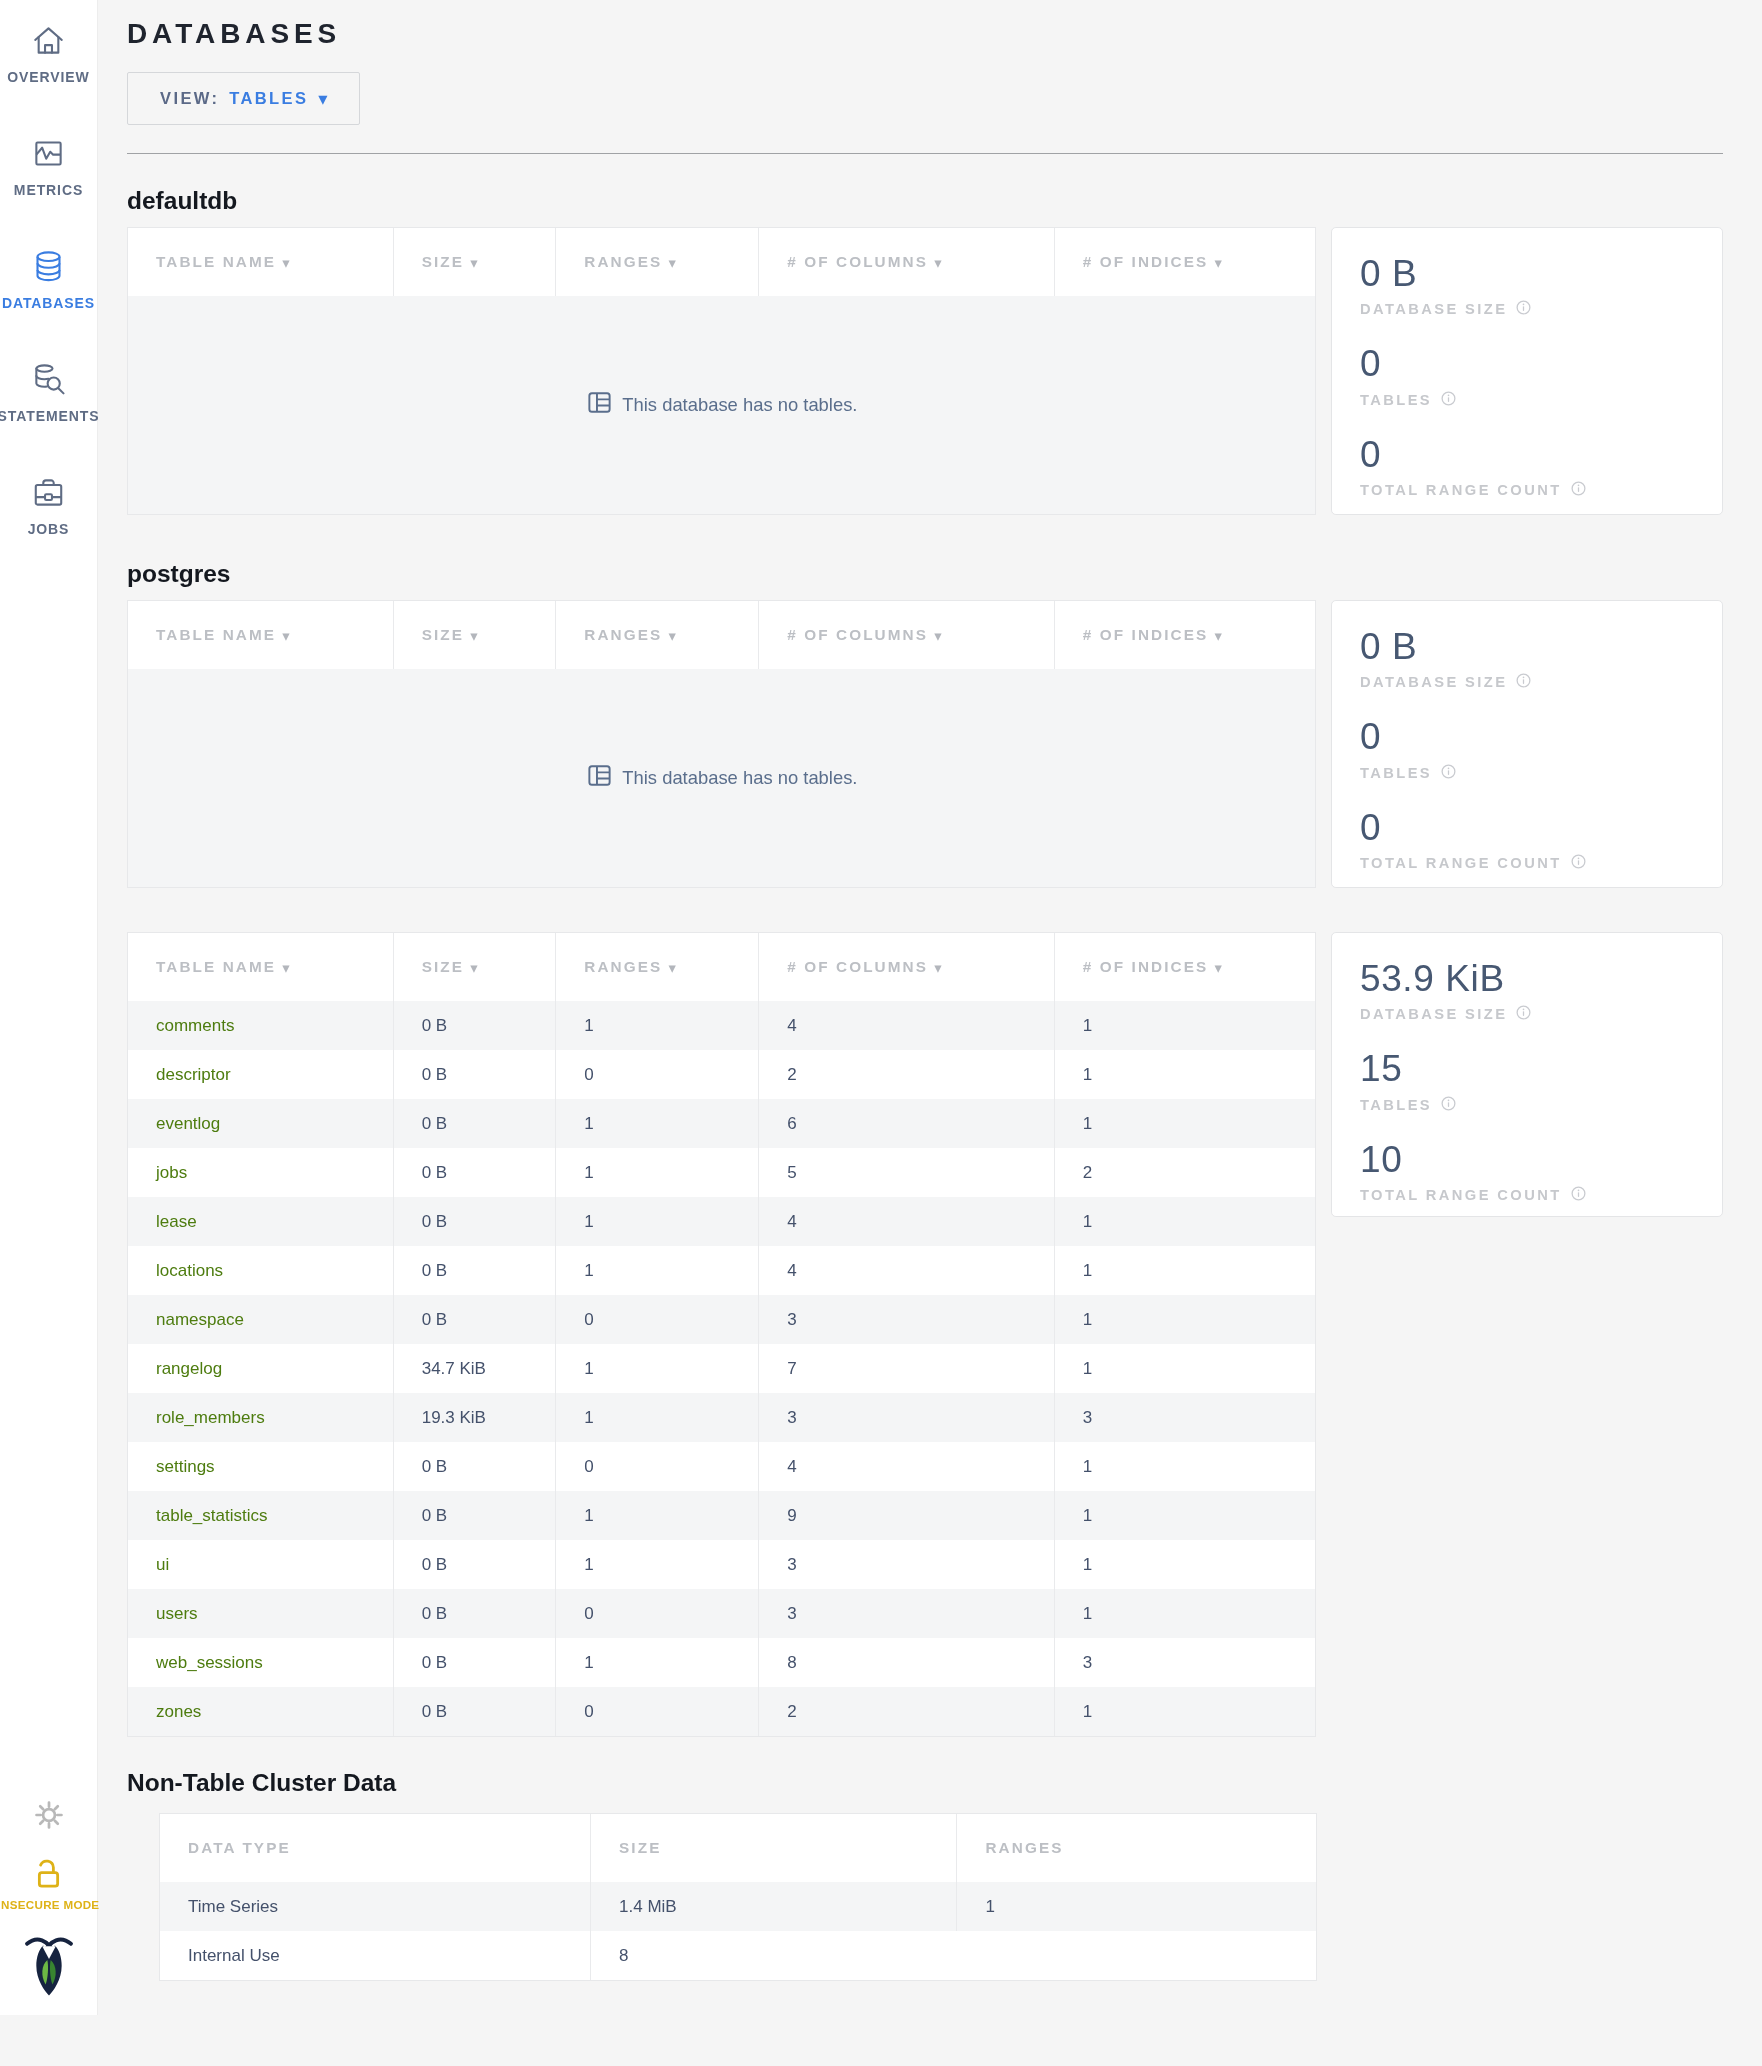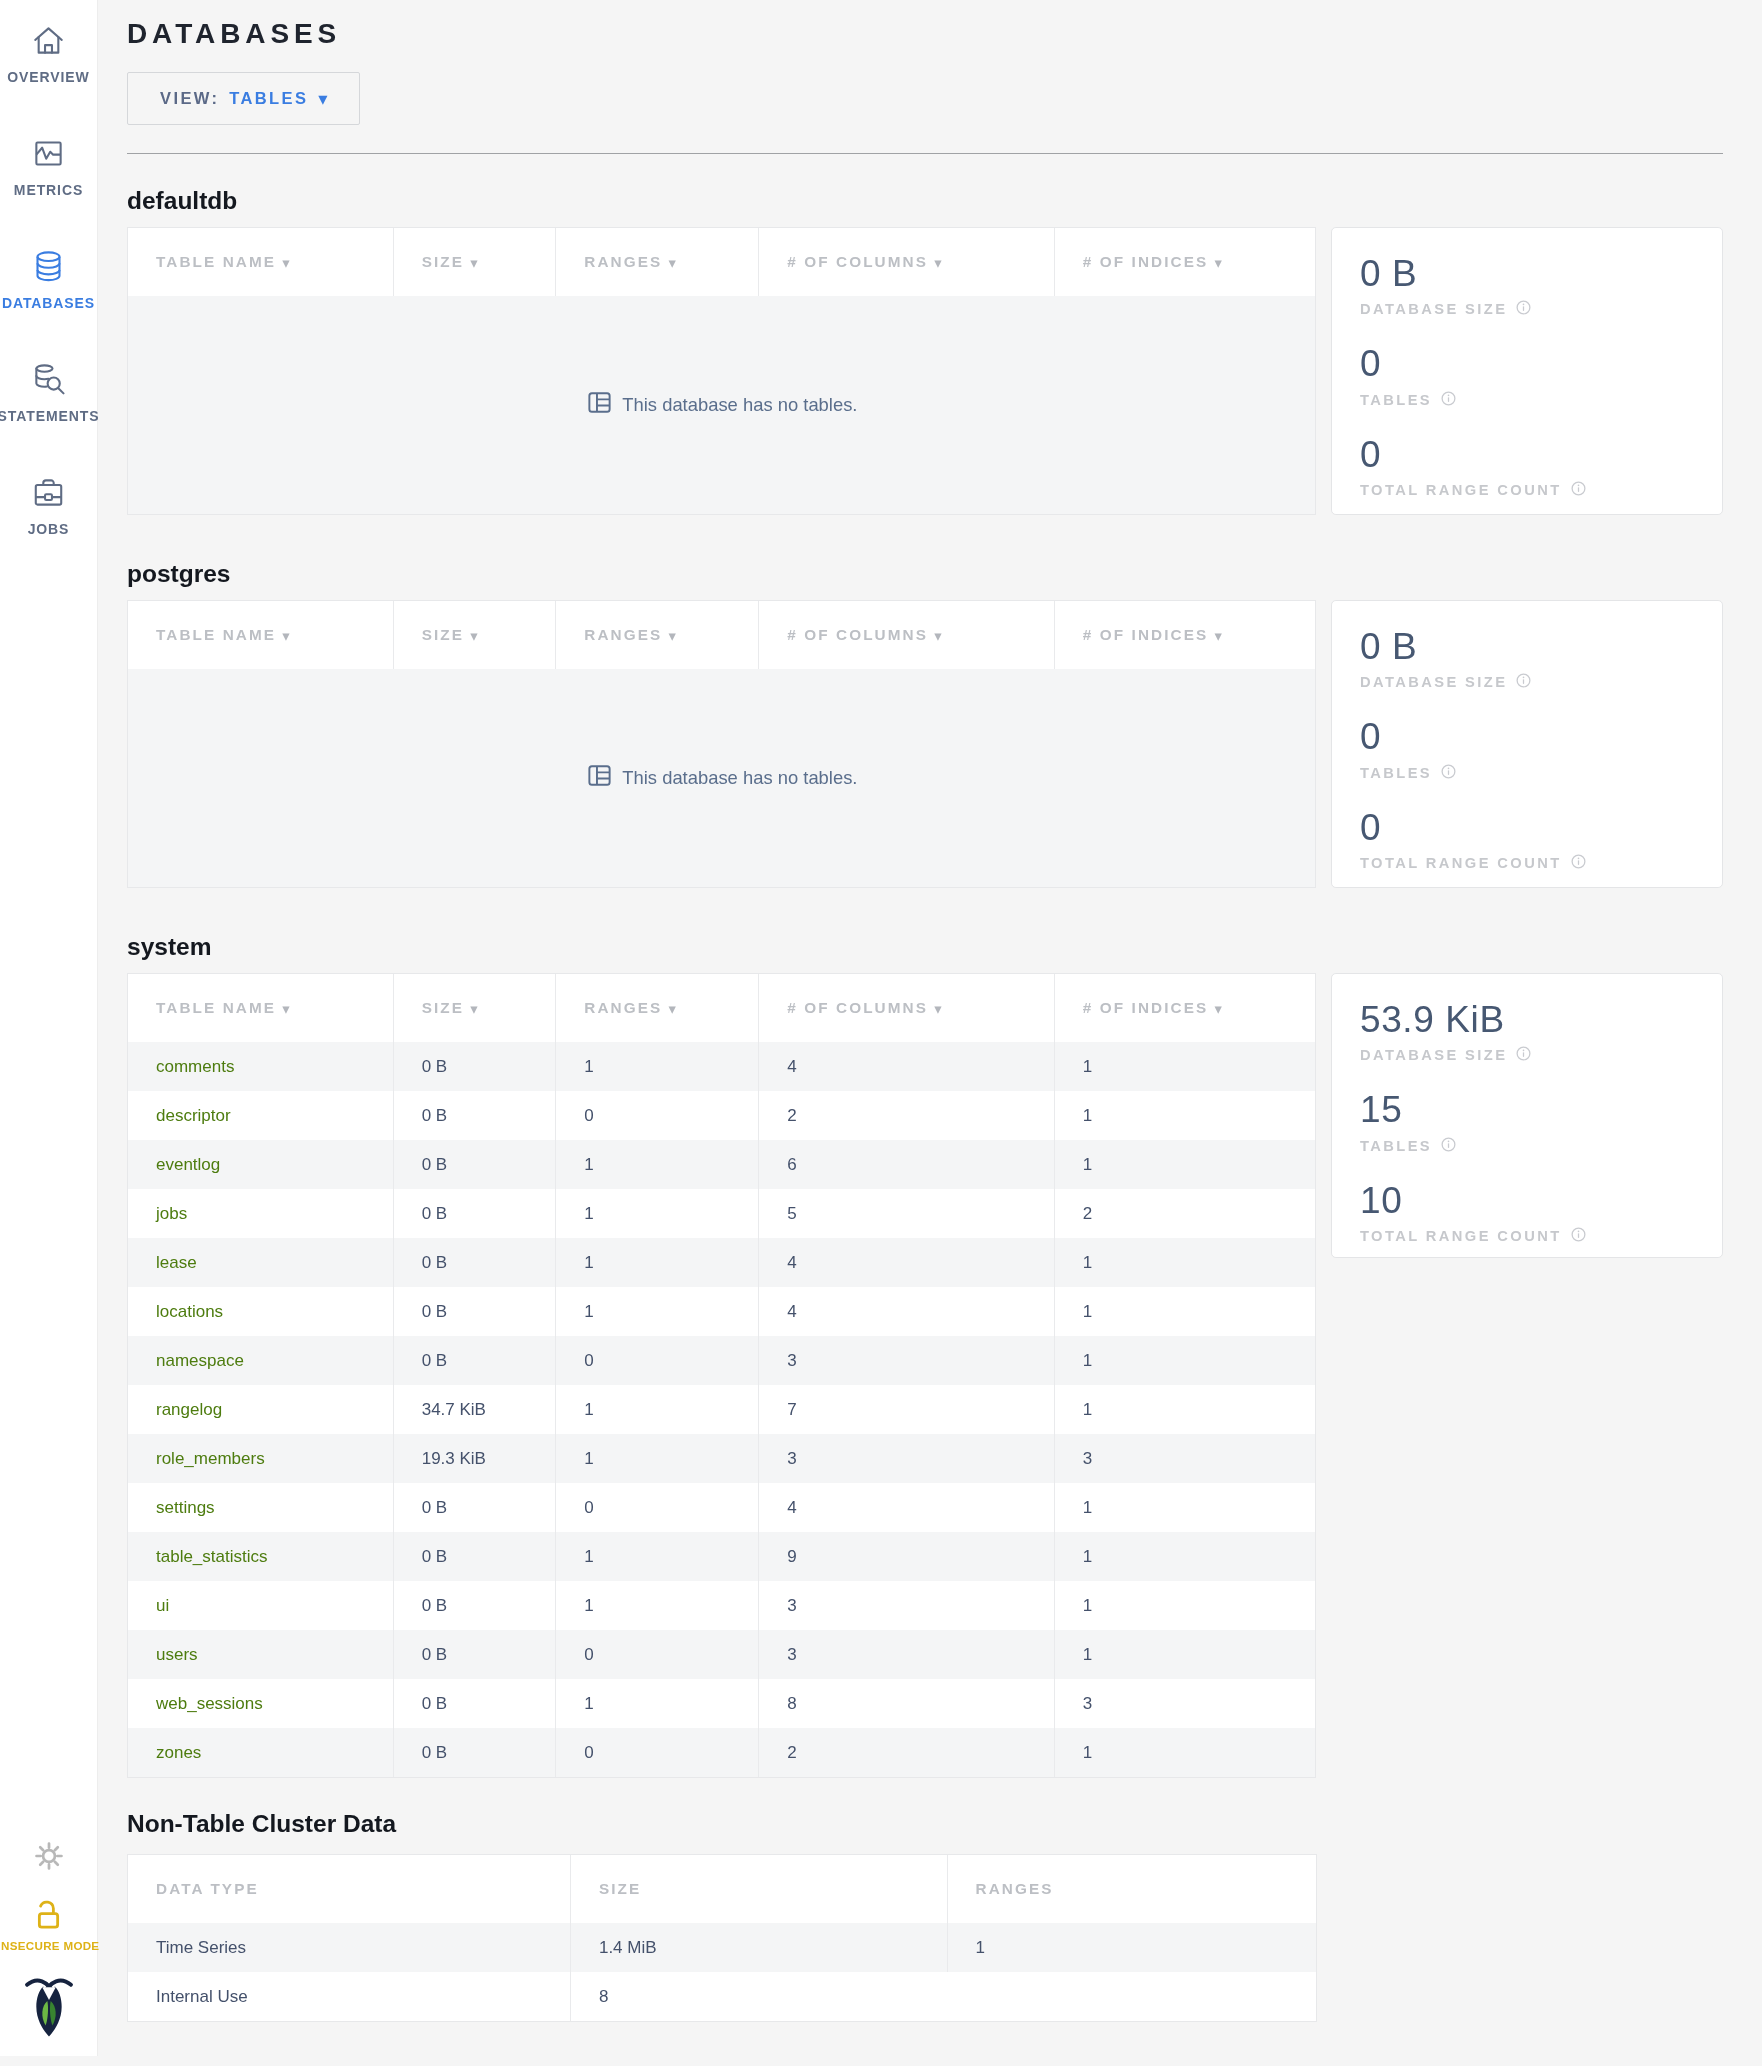--- a/index.html
+++ b/index.html
@@ -129,21 +129,21 @@
   
   .n0 { width:37.2%; } .n1 { width:31.7%; } .n2 { width:31.1%; }
 
   .empty-body {
     height:218px; background:#f4f5f6;
     display:flex; align-items:center; justify-content:center;
     gap:9.8px; color:#5a6e8c; font-size:18.4px;
   }
   .empty-body svg { width:27px; height:27px; }
 
-  .nt-table { margin-right:406px; margin-top:16px; }
+  .nt-table { margin-right:406px; margin-top:16px;margin-left:32px; }
 
   
   .stat-card {
     width:392px; min-width:392px;
     background:#ffffff;
     border:0.6px solid #e4e5e7; border-radius:4.9px;
     padding:24.5px 28px;
   }
   .stat-card.tall { height:288px; }
   .stat-card.sys { height:285px; }
@@ -411,21 +411,20 @@
                   <circle cx="12" cy="7.6" r="1.15" fill="#c9cbd0" stroke="none"></circle>
                 </svg></span>
             </div>
         </div>
       </aside>
     </div>
   </section>
 
   
   <section class="sec">
-    <h2 class="sec-title">system</h2>
     <div class="db-row">
       <div class="db-table">
         <div class="thead">
           <div class="th w0">
               <span>TABLE NAME</span>
               <span class="sort-arrow">▾</span>
             </div>
           <div class="th w1">
               <span>SIZE</span>
               <span class="sort-arrow">▾</span>

